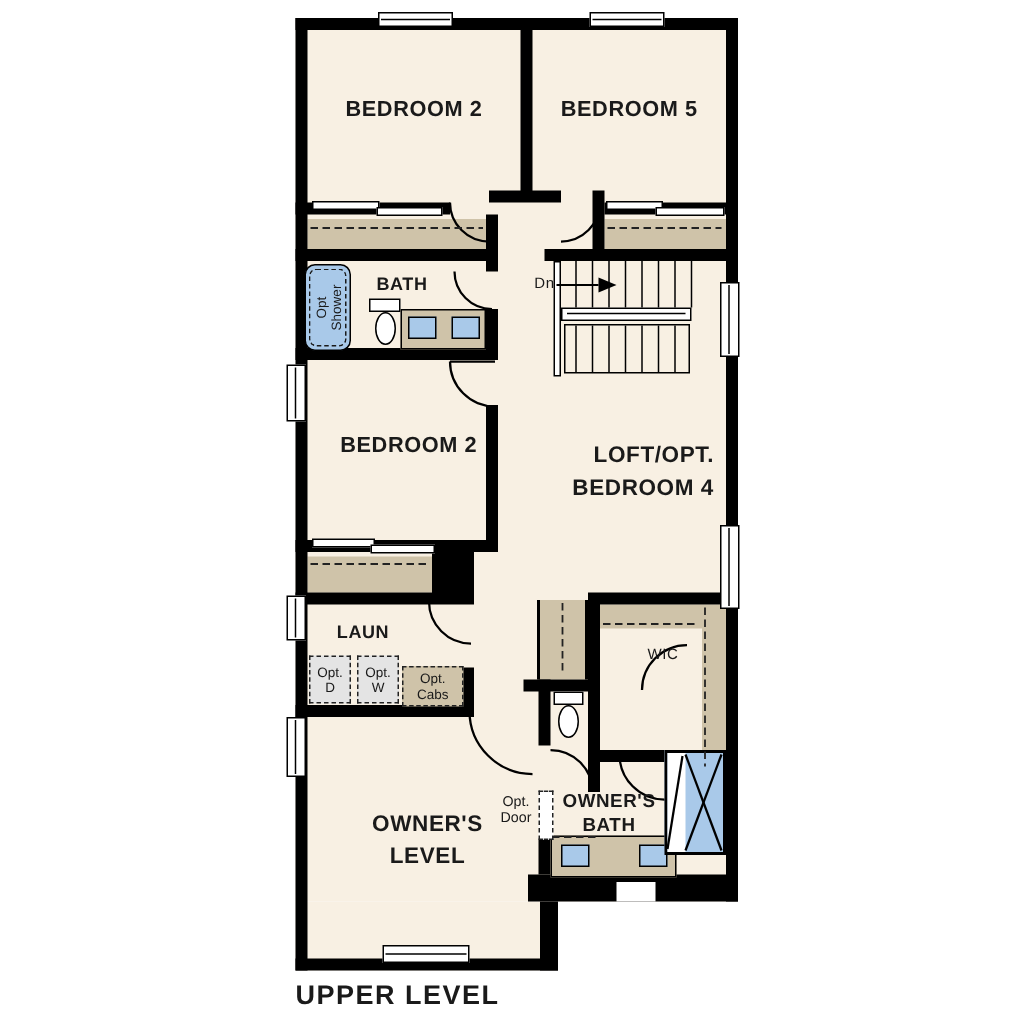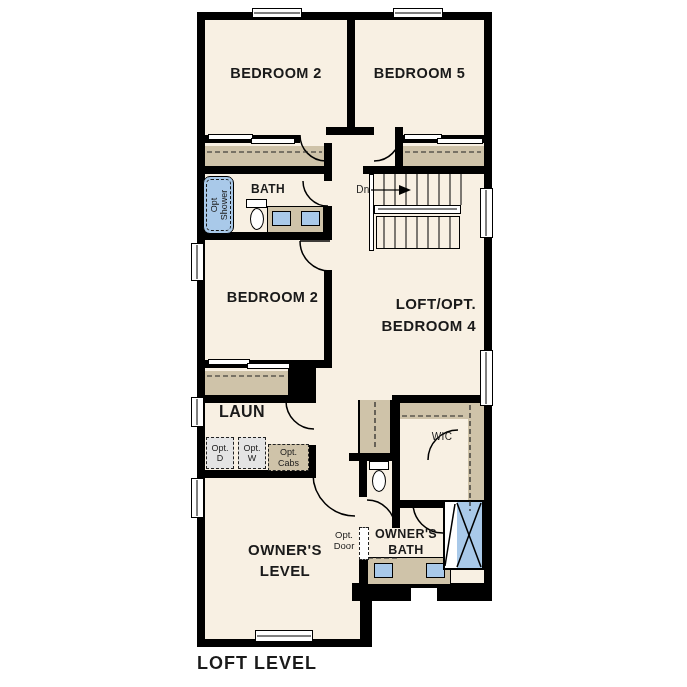--- a/index.html
+++ b/index.html
@@ -203,33 +203,33 @@
   <div class="abs lbl" style="left:352px;top:184px;width:22px;height:12px;font-size:10px;font-weight:normal;">
     <span>Dn</span>
   </div>
   <div class="abs lbl" style="left:197px;top:288px;width:151px;height:18px;font-size:14.5px;">
     <span>BEDROOM 2</span>
   </div>
   <div class="abs lbl col" style="left:340px;top:292px;width:136px;height:46px;font-size:15px;line-height:22px;align-items:flex-end;">
     <span>LOFT/OPT.</span>
     <span>BEDROOM 4</span>
   </div>
-  <div class="abs lbl" style="left:212px;top:404px;width:60px;height:16px;font-size:16px;">
+  <div class="abs lbl" style="left:212px;top:414px;width:60px;height:16px;font-size:12px;">
     <span>LAUN</span>
   </div>
   <div class="abs lbl" style="left:420px;top:430px;width:44px;height:14px;font-size:10px;font-weight:normal;">
     <span>WIC</span>
   </div>
   <div class="abs lbl col" style="left:215px;top:538px;width:140px;height:44px;font-size:15px;line-height:21px;">
     <span>OWNER'S</span>
     <span>LEVEL</span>
   </div>
   <div class="abs lbl col" style="left:366px;top:525px;width:80px;height:34px;font-size:12.5px;line-height:16px;">
     <span>OWNER'S</span>
     <span>BATH</span>
   </div>
   <div class="abs lbl col sm" style="left:330px;top:528px;width:28px;height:26px;font-size:9.5px;">
     <span>Opt.</span>
     <span>Door</span>
   </div>
 
-  <div class="abs" style="left:197px;top:653px;font-size:18px;font-weight:bold;letter-spacing:1px;color:#1a1a1a;">LOFT LEVEL</div>
+  <div class="abs" style="left:197px;top:653px;font-size:18px;font-weight:bold;letter-spacing:1px;color:#1a1a1a;">UPPER LEVEL</div>
 </div>
 
 </body></html>

